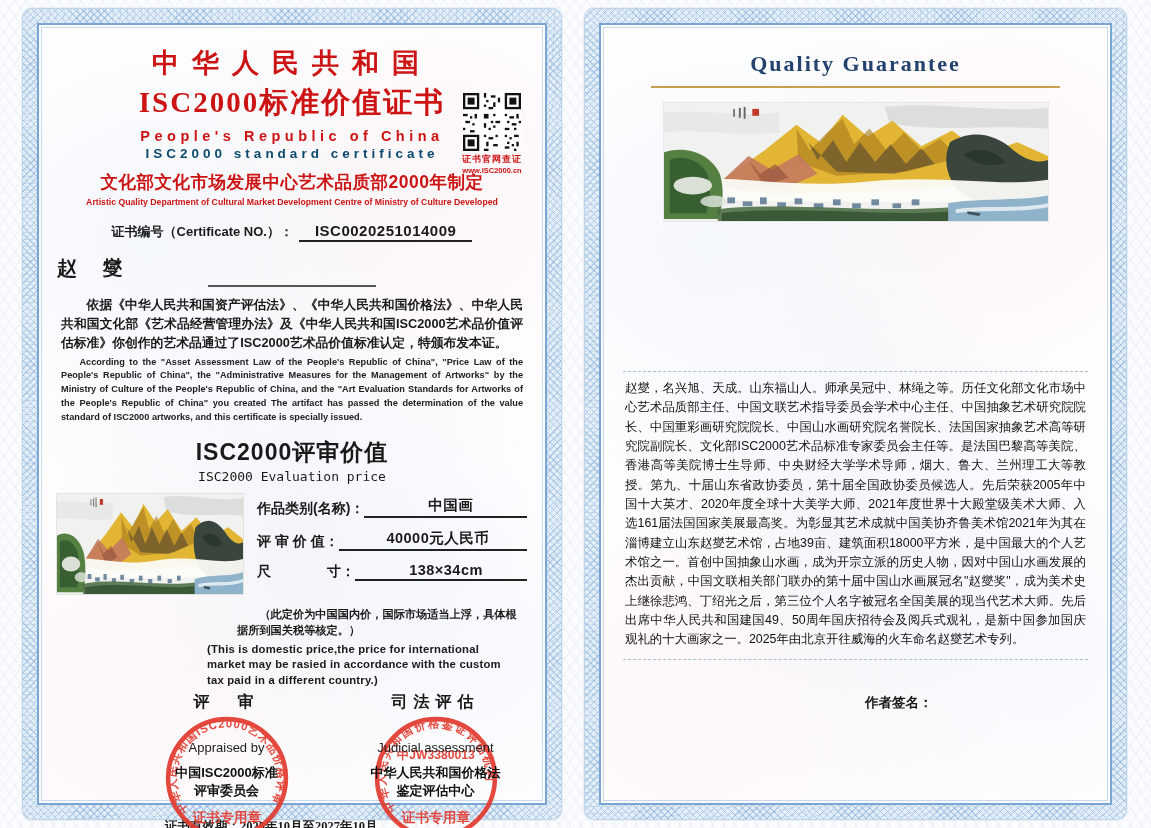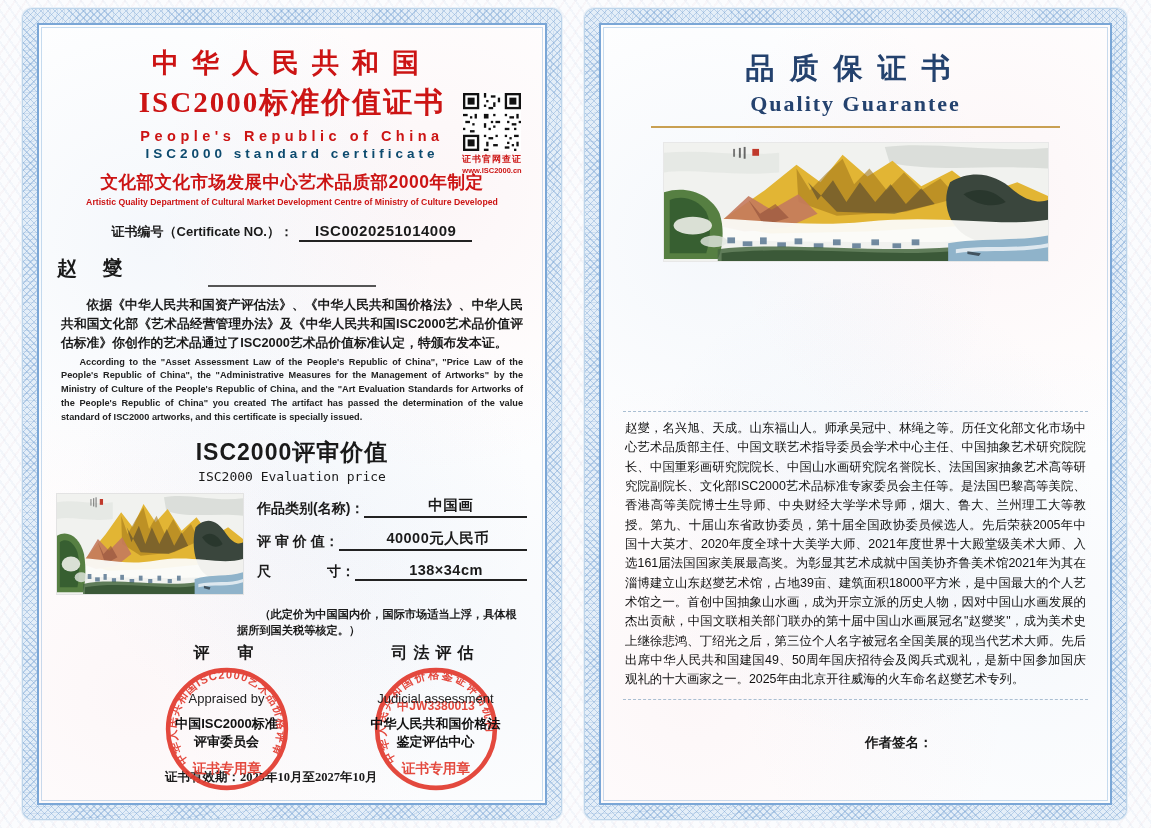--- a/index.html
+++ b/index.html
@@ -236,20 +236,21 @@
             <span class="val">40000元人民币</span>
           </div>
           <div class="field">
             <span class="lab">尺　　　　寸：</span>
             <span class="val">138×34cm</span>
           </div>
         </div>
       </div>
 
       <p class="note-cn">（此定价为中国国内价，国际市场适当上浮，具体根据所到国关税等核定。）</p>
+      <p class="note-en">(This is domestic price,the price for international market may be rasied in accordance with the custom tax paid in a different country.)</p>
 
       <div class="seals-row">
 
         <div class="seal-col">
           <div class="seal-head">评　审</div>
           <div class="seal-sub">Appraised by</div>
           <svg class="stamp" viewBox="0 0 130 130">
             <circle cx="65" cy="65" r="58" fill="none" stroke="#e23a2e" stroke-width="4.5"></circle>
             <path id="arcL" d="M 29.6,100.4 A 50,50 0 1 1 100.4,100.4" fill="none"></path>
             <text font-size="11" fill="#e23a2e" font-weight="bold" letter-spacing="1">
@@ -286,21 +287,20 @@
         <div class="valid-cn">证书有效期：2025年10月至2027年10月</div>
 
       </div>
 
     </div>
   </div>
 
   <div class="page page-right">
     <div class="inner rp">
 
-      <div class="rp-t1">品质保证书</div>
       <div class="rp-t2">Quality Guarantee</div>
       <div class="rp-hr"></div>
 
       <svg class="art-large" viewBox="0 0 400 120" preserveAspectRatio="none">
           <use href="#painting-art"></use>
         </svg>
 
       <p class="bio">赵燮，名兴旭、天成。山东福山人。师承吴冠中、林绳之等。历任文化部文化市场中心艺术品质部主任、中国文联艺术指导委员会学术中心主任、中国抽象艺术研究院院长、中国重彩画研究院院长、中国山水画研究院名誉院长、法国国家抽象艺术高等研究院副院长、文化部ISC2000艺术品标准专家委员会主任等。是法国巴黎高等美院、香港高等美院博士生导师、中央财经大学学术导师，烟大、鲁大、兰州理工大等教授。第九、十届山东省政协委员，第十届全国政协委员候选人。先后荣获2005年中国十大英才、2020年度全球十大美学大师、2021年度世界十大殿堂级美术大师、入选161届法国国家美展最高奖。为彰显其艺术成就中国美协齐鲁美术馆2021年为其在淄博建立山东赵燮艺术馆，占地39亩、建筑面积18000平方米，是中国最大的个人艺术馆之一。首创中国抽象山水画，成为开宗立派的历史人物，因对中国山水画发展的杰出贡献，中国文联相关部门联办的第十届中国山水画展冠名"赵燮奖"，成为美术史上继徐悲鸿、丁绍光之后，第三位个人名字被冠名全国美展的现当代艺术大师。先后出席中华人民共和国建国49、50周年国庆招待会及阅兵式观礼，是新中国参加国庆观礼的十大画家之一。2025年由北京开往威海的火车命名赵燮艺术专列。</p>
 
 

